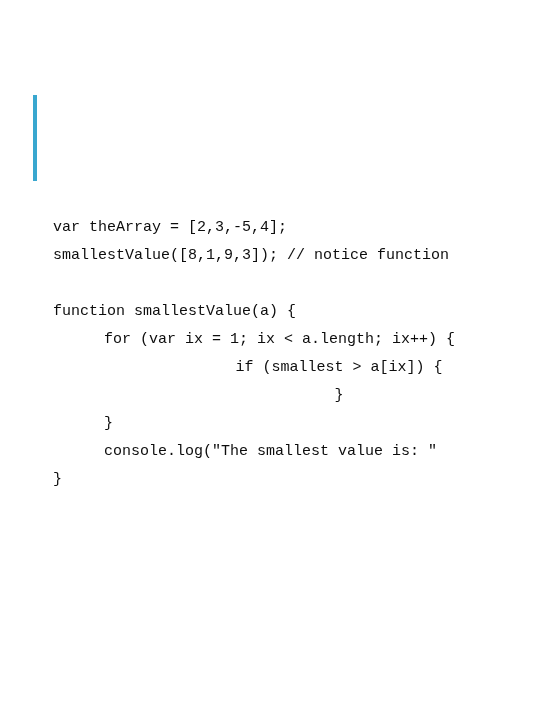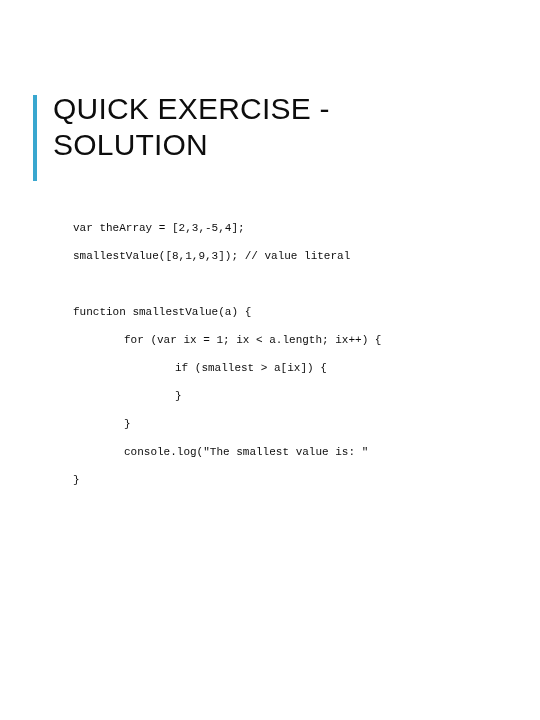--- a/index.html
+++ b/index.html
@@ -60,45 +60,42 @@
     top: 214px;
     width: 470px;
     font-family: "Liberation Mono", "DejaVu Sans Mono", monospace;
     font-size: 15px;
     color: #0d0d0d;
   }
   .code-line {
     height: 28px;
     line-height: 28px;
     white-space: pre;
-    font-size: 11px;
-    margin-left: 20px;
+    font-size: 15px;
   }
   .code-line.blank {
     white-space: pre;
   }
   .ind0 { padding-left: 0px; }
   .ind1 { padding-left: 51px; }
-  .ind2 { padding-left: 102px; }
+  .ind2 { padding-left: 102px; text-align: center; }
   .ind3 { padding-left: 154px; }
 </style>
 </head>
 <body>
 
 <div class="slide">
 
   <div class="title-block">
     <div class="accent-bar"></div>
-    <div class="title-text">QUICK EXERCISE -
-SOLUTION</div>
   </div>
 
   <div class="code-block">
       <div class="code-line ind0">var theArray = [2,3,-5,4];</div>
-      <div class="code-line ind0">smallestValue([8,1,9,3]); // value literal</div>
+      <div class="code-line ind0">smallestValue([8,1,9,3]); // notice function</div>
       <div class="code-line ind0 blank">&nbsp;</div>
       <div class="code-line ind0">function smallestValue(a) {</div>
       <div class="code-line ind1">for (var ix = 1; ix &lt; a.length; ix++) {</div>
       <div class="code-line ind2">if (smallest &gt; a[ix]) {</div>
       <div class="code-line ind2">}</div>
       <div class="code-line ind1">}</div>
       <div class="code-line ind1">console.log("The smallest value is: "</div>
       <div class="code-line ind0">}</div>
     </div>
 

